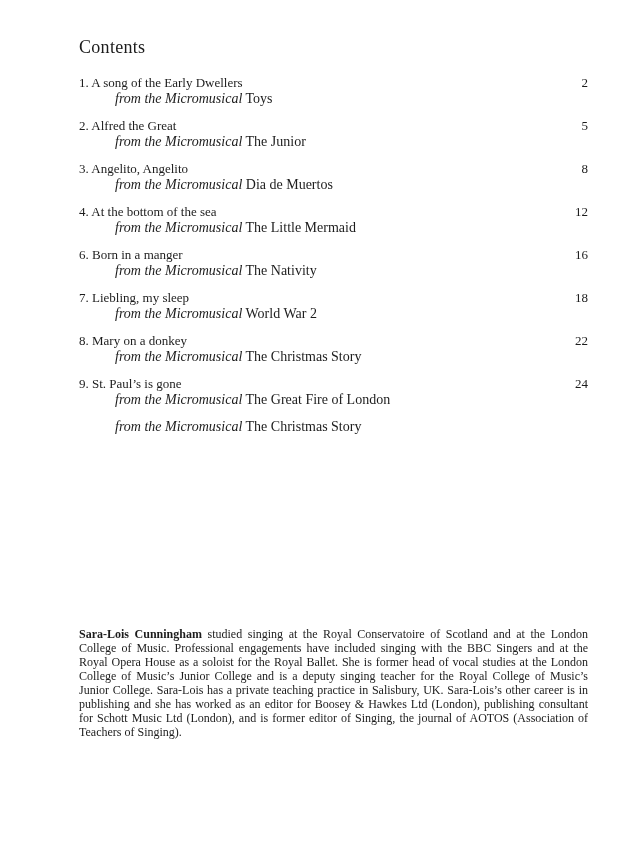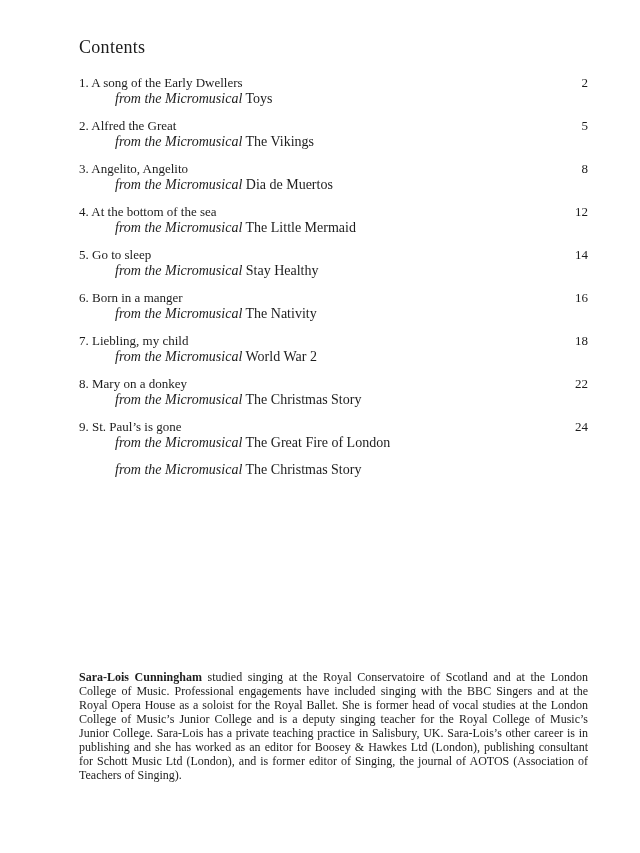--- a/index.html
+++ b/index.html
@@ -67,58 +67,53 @@
         <div class="toc-page">2</div>
       </div>
       <div class="toc-sub"><span class="ital">from the Micromusical</span> <span>Toys</span></div>
     </div>
 
     <div class="toc-entry">
       <div class="toc-row">
         <div class="toc-title"><span>2.</span> <span>Alfred the Great</span></div>
         <div class="toc-page">5</div>
       </div>
-      <div class="toc-sub"><span class="ital">from the Micromusical</span> <span>The Vikings</span></div>
+      <div class="toc-sub"><span class="ital">from the Micromusical</span> <span>The Junior</span></div>
     </div>
 
     <div class="toc-entry">
       <div class="toc-row">
         <div class="toc-title"><span>3.</span> <span>Angelito, Angelito</span></div>
         <div class="toc-page">8</div>
       </div>
       <div class="toc-sub"><span class="ital">from the Micromusical</span> <span>Dia de Muertos</span></div>
     </div>
 
     <div class="toc-entry">
       <div class="toc-row">
         <div class="toc-title"><span>4.</span> <span>At the bottom of the sea</span></div>
         <div class="toc-page">12</div>
       </div>
       <div class="toc-sub"><span class="ital">from the Micromusical</span> <span>The Little Mermaid</span></div>
     </div>
 
     <div class="toc-entry">
-      <div class="toc-row">
-        <div class="toc-title"><span>5.</span> <span>Go to sleep</span></div>
-        <div class="toc-page">14</div>
-      </div>
-      <div class="toc-sub"><span class="ital">from the Micromusical</span> <span>Stay Healthy</span></div>
     </div>
 
     <div class="toc-entry">
       <div class="toc-row">
         <div class="toc-title"><span>6.</span> <span>Born in a manger</span></div>
         <div class="toc-page">16</div>
       </div>
       <div class="toc-sub"><span class="ital">from the Micromusical</span> <span>The Nativity</span></div>
     </div>
 
     <div class="toc-entry">
       <div class="toc-row">
-        <div class="toc-title"><span>7.</span> <span>Liebling, my child</span></div>
+        <div class="toc-title"><span>7.</span> <span>Liebling, my sleep</span></div>
         <div class="toc-page">18</div>
       </div>
       <div class="toc-sub"><span class="ital">from the Micromusical</span> <span>World War 2</span></div>
     </div>
 
     <div class="toc-entry">
       <div class="toc-row">
         <div class="toc-title"><span>8.</span> <span>Mary on a donkey</span></div>
         <div class="toc-page">22</div>
       </div>

